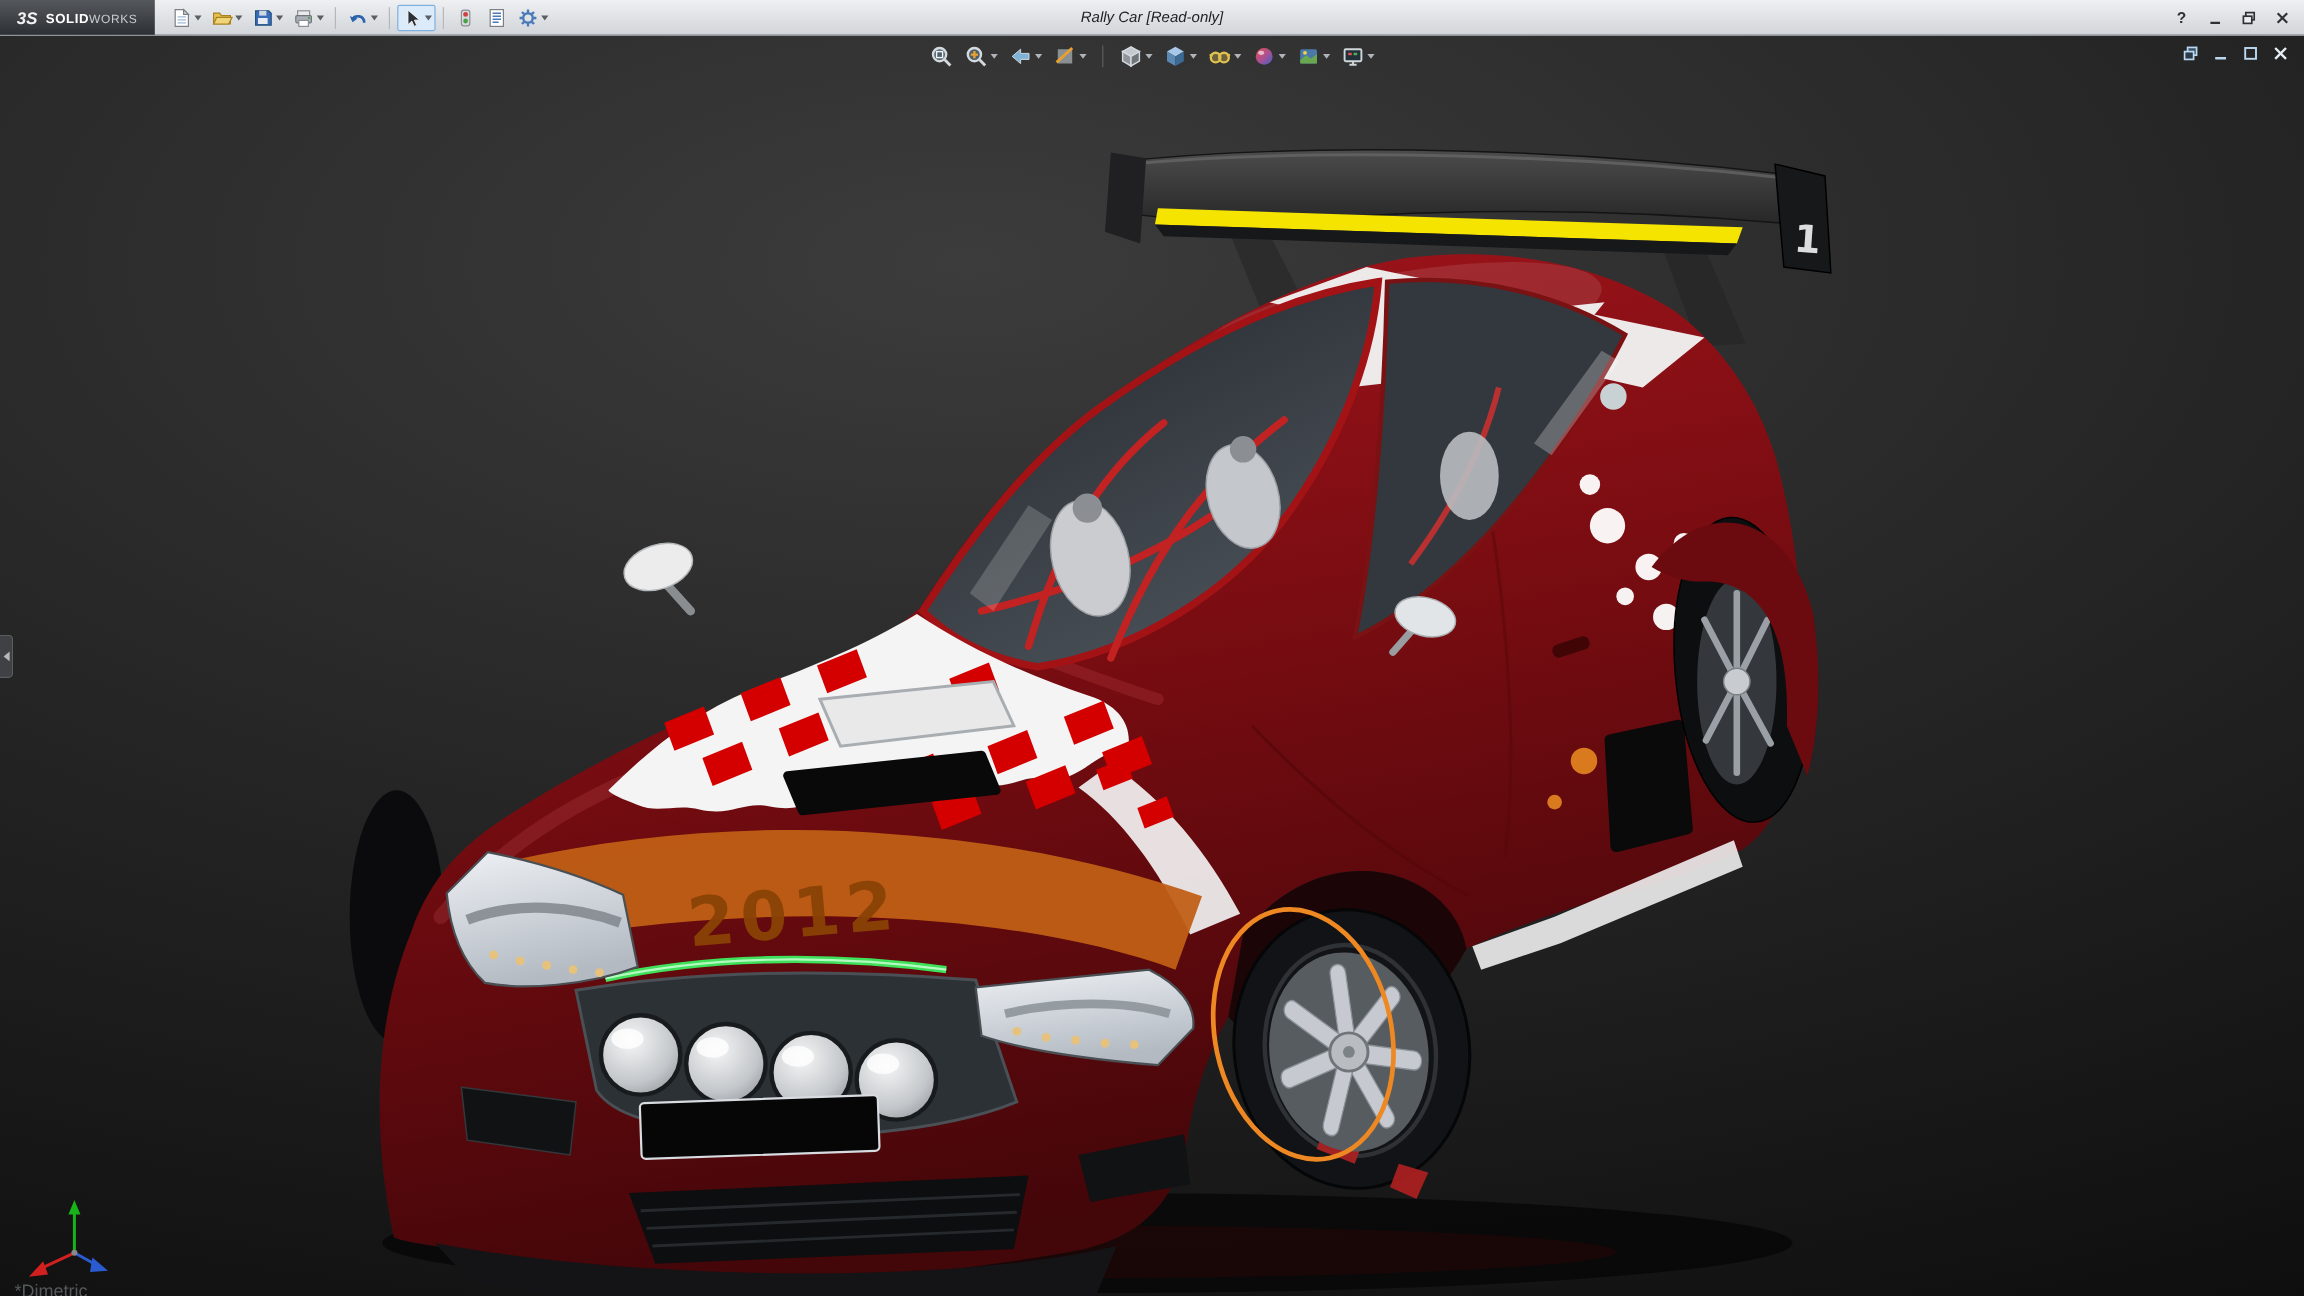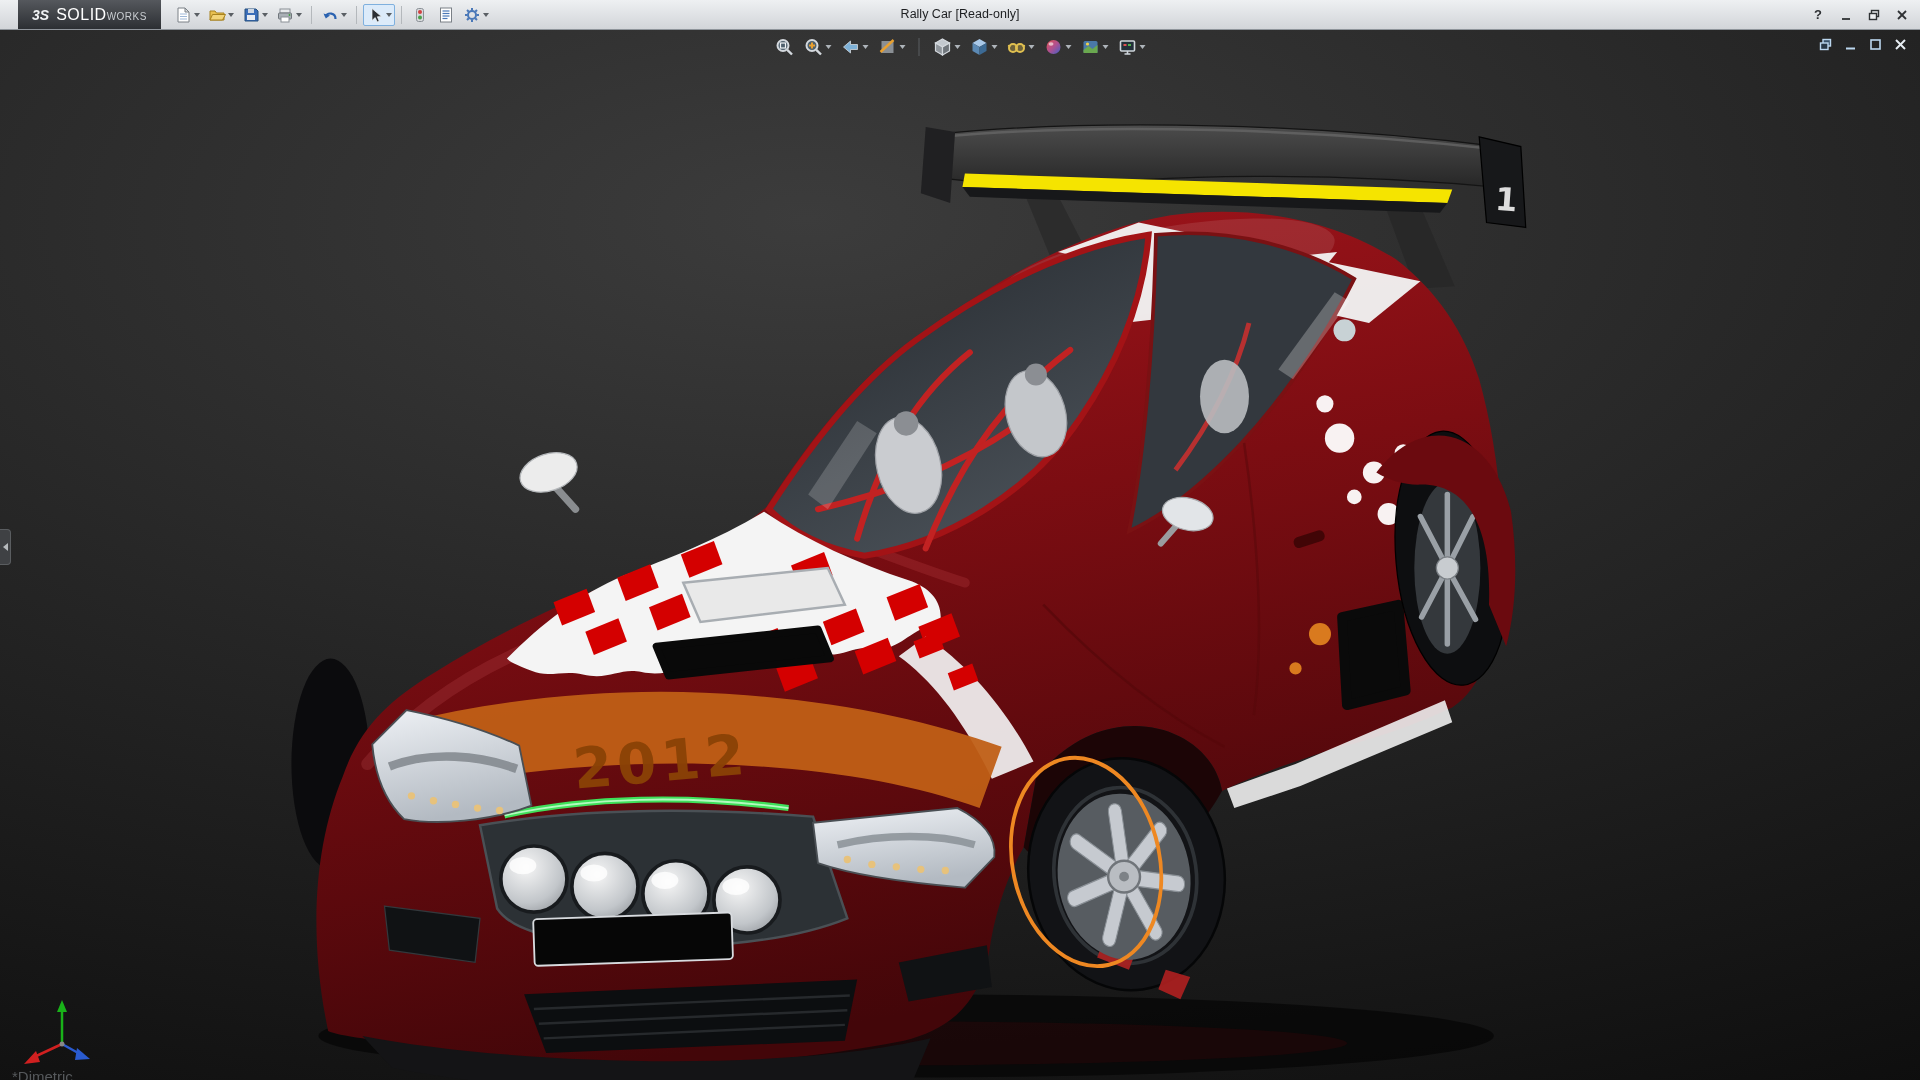--- a/index.html
+++ b/index.html
@@ -2,33 +2,33 @@
 <html><head>
 <meta charset="utf-8">
 <style>
   html,body{margin:0;padding:0;width:1920px;height:1080px;overflow:hidden;
     font-family:"Liberation Sans",sans-serif;background:#000;}
   
   .titlebar{position:absolute;top:0;left:0;right:0;height:29px;
     background:linear-gradient(#eef0f2,#d2d5d9);border-bottom:1px solid #8f959b;
     display:flex;align-items:center;z-index:10;}
   .brand{height:100%;display:flex;align-items:center;gap:7px;padding:0 14px;
-    background:linear-gradient(#55585d,#2c2f33);color:#fff;margin-left:18px;}
+    background:linear-gradient(#55585d,#2c2f33);color:#fff;}
   .brand-mark{font-style:italic;font-weight:bold;font-size:14px;color:#f0f2f4;}
-  .brand-bold{font-weight:normal;font-size:16px;letter-spacing:.5px;color:#fff;}
+  .brand-bold{font-weight:bold;font-size:11px;letter-spacing:.5px;color:#fff;}
   .brand-light{font-size:10px;letter-spacing:.5px;color:#c9cdd1;}
   .toolbar{display:flex;align-items:center;gap:2px;margin-left:10px;height:100%;}
   .tb-btn{display:flex;align-items:center;gap:2px;padding:2px 3px;border-radius:2px;}
   .tb-btn svg{display:block;}
   .tb-btn.pressed{background:#dcebfa;border:1px solid #7fb0de;padding:1px 2px;}
   .caret{width:0;height:0;border-left:3.5px solid transparent;border-right:3.5px solid transparent;
     border-top:4px solid #5a5f64;}
   .tb-sep{width:1px;height:18px;background:#b4b8bc;margin:0 4px;}
   .win-title{position:absolute;left:50%;transform:translateX(-50%);top:0;line-height:29px;
-    font-size:12.5px;color:#1d1f21;white-space:nowrap;}
+    font-size:12.5px;color:#1d1f21;white-space:nowrap;font-style:italic;}
   .win-controls{margin-left:auto;display:flex;align-items:center;gap:12px;padding-right:10px;}
   .wc{display:flex;align-items:center;justify-content:center;width:16px;height:16px;
     font-size:13px;font-weight:bold;color:#2e3134;}
   
   .viewport{position:absolute;top:29px;left:0;right:0;bottom:0;overflow:hidden;
     background:radial-gradient(ellipse 120% 100% at 42% 18%, #3c3c3c 0%, #262626 45%, #0c0c0c 100%);}
   .scene{position:absolute;inset:0;width:100%;height:100%;}
   
   .hud{position:absolute;top:8px;left:50%;transform:translateX(-50%);
     display:flex;align-items:center;gap:9px;}

